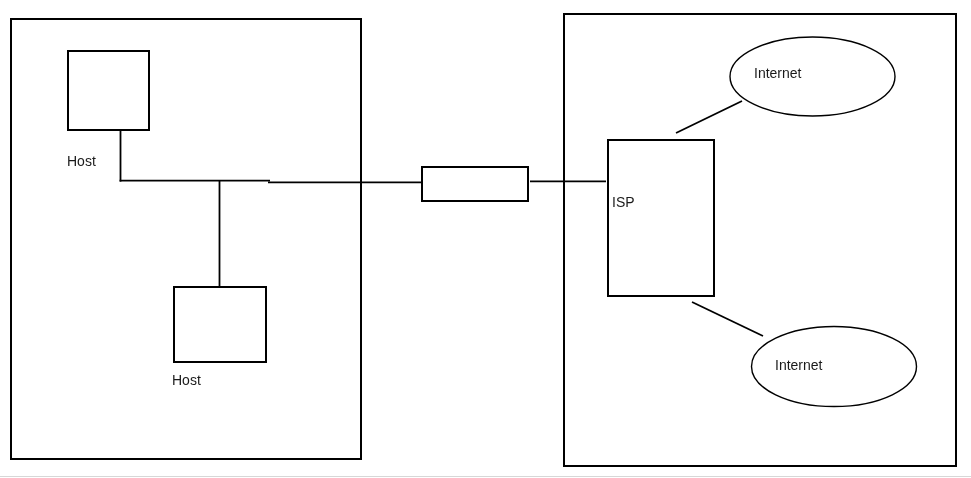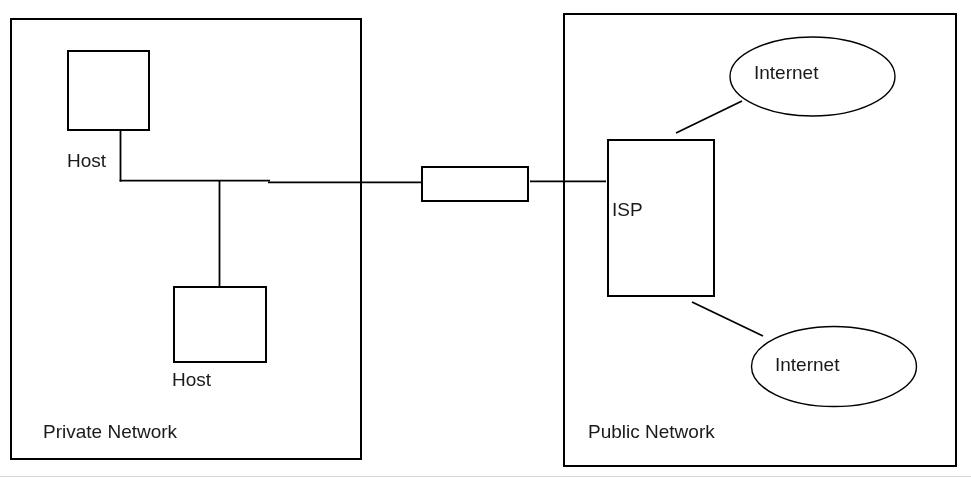--- a/index.html
+++ b/index.html
@@ -36,30 +36,30 @@
     top: 0;
     width: 971px;
     height: 478px;
     z-index: 1;
     pointer-events: none;
   }
 
   .lbl {
     position: absolute;
     z-index: 2;
-    font-size: 19px;
+    font-size: 14px;
     line-height: 22px;
     color: #1a1a1a;
     white-space: nowrap;
   }
   .lbl-host1     { left: 67px;  top: 150px; }
   .lbl-host2     { left: 172px; top: 369px; }
   .lbl-private   { left: 43px;  top: 421px; }
   .lbl-nat       { left: 433px; top: 134px; }
-  .lbl-isp       { left: 612px; top: 199px; }
+  .lbl-isp       { left: 612px; top: 191px; }
   .lbl-internet1 { left: 754px; top: 62px;  }
   .lbl-internet2 { left: 775px; top: 354px; }
   .lbl-public    { left: 588px; top: 421px; }
 
   .bottom-edge {
     position: absolute;
     left: 0;
     top: 476px;
     width: 971px;
     height: 1px;
@@ -94,21 +94,19 @@
       <line x1="692" y1="302" x2="763" y2="336"></line>
     </g>
     <g stroke="#000000" stroke-width="1.4" fill="#ffffff">
       <ellipse cx="812.5" cy="76.5" rx="82.5" ry="39.5"></ellipse>
       <ellipse cx="834" cy="366.5" rx="82.5" ry="40"></ellipse>
     </g>
   </svg>
 
   <div class="lbl lbl-host1">Host</div>
   <div class="lbl lbl-host2">Host</div>
-  <div class="lbl lbl-private">Private Network</div>
   <div class="lbl lbl-isp">ISP</div>
   <div class="lbl lbl-internet1">Internet</div>
   <div class="lbl lbl-internet2">Internet</div>
-  <div class="lbl lbl-public">Public Network</div>
 
   <div class="bottom-edge"></div>
 
 </div>
 
 </body></html>

